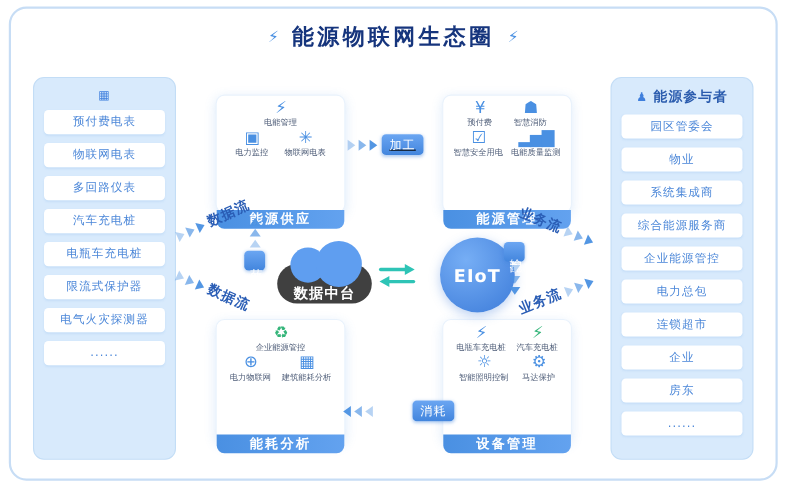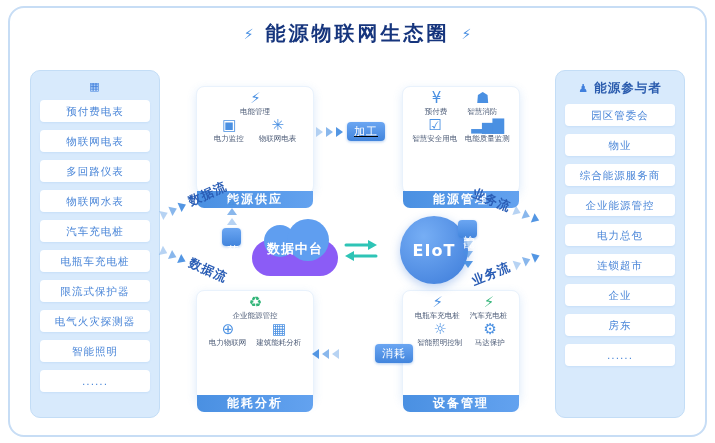--- a/index.html
+++ b/index.html
@@ -28,21 +28,21 @@
   .fb-left{left:196px;}
   .fb-right{left:402px;}
   .box-rows{flex:1;display:flex;flex-direction:column;justify-content:space-evenly;padding:3px 2px 1px;}
   .icon-row{display:flex;justify-content:space-evenly;}
   .icon-cell{display:flex;flex-direction:column;align-items:center;gap:1px;cursor:pointer;}
   .glyph{font-size:15px;color:#4a90e2;line-height:1;height:16px;display:flex;align-items:center;letter-spacing:-1px;}
   .icon-label{font-size:7.5px;color:#4e5d78;white-space:nowrap;}
   .box-footer{height:22px;background:linear-gradient(90deg,#4a90e2,#63a2ef);color:#fff;font-size:12px;font-weight:bold;letter-spacing:2px;display:flex;align-items:center;justify-content:center;border-radius:0 0 7px 7px;cursor:pointer;margin-top:46px;}
 
   
-  .cloud{position:absolute;left:252px;top:240px;width:86px;height:36px;background:#8b5cf6;border-radius:18px;display:flex;align-items:flex-start;justify-content:center;cursor:pointer;}
+  .cloud{position:absolute;left:252px;top:240px;width:86px;height:36px;background:#404040;border-radius:18px;display:flex;align-items:flex-end;justify-content:center;cursor:pointer;}
   .cloud::before{content:"";position:absolute;left:12px;top:-15px;width:32px;height:32px;background:#5f9ef0;border-radius:50%;}
   .cloud::after{content:"";position:absolute;right:9px;top:-21px;width:42px;height:42px;background:#5f9ef0;border-radius:50%;}
   .cloud-text{position:relative;z-index:1;color:#fff;font-weight:bold;font-size:13px;letter-spacing:1px;}
   .eiot{position:absolute;left:400px;top:216px;width:68px;height:68px;border-radius:50%;background:radial-gradient(circle at 35% 30%,#76aef5,#3c7bd9);display:flex;align-items:center;justify-content:center;color:#fff;font-weight:bold;font-size:16px;letter-spacing:1px;box-shadow:0 3px 10px rgba(60,123,217,.35);cursor:pointer;}
   .exchange{position:absolute;left:343px;top:237px;}
 
   
   .flow-h{position:absolute;display:flex;align-items:center;gap:4px;}
   .flow-v{position:absolute;display:flex;flex-direction:column;align-items:center;gap:3px;}
   .chevs{display:flex;align-items:center;gap:3px;}
@@ -75,39 +75,38 @@
 
   <div class="panel left">
     <div class="panel-header">
       <span class="ph-icon">▦</span>
     </div>
     <div class="panel-items">
 
     <div class="panel-item">预付费电表</div>
         <div class="panel-item">物联网电表</div>
         <div class="panel-item">多回路仪表</div>
-        <div class="panel-item">物联网水表</div>
         <div class="panel-item">汽车充电桩</div>
         <div class="panel-item">电瓶车充电桩</div>
         <div class="panel-item">限流式保护器</div>
         <div class="panel-item">电气火灾探测器</div>
-        <div class="panel-item">智能照明</div>
         <div class="panel-item">......</div>
       </div>
   </div>
 
   <div class="panel right">
     <div class="panel-header">
       <span class="ph-icon">♟</span>
       <span>能源参与者</span>
     </div>
     <div class="panel-items">
 
     <div class="panel-item">园区管委会</div>
         <div class="panel-item">物业</div>
+        <div class="panel-item">系统集成商</div>
         <div class="panel-item">综合能源服务商</div>
         <div class="panel-item">企业能源管控</div>
         <div class="panel-item">电力总包</div>
         <div class="panel-item">连锁超市</div>
         <div class="panel-item">企业</div>
         <div class="panel-item">房东</div>
         <div class="panel-item">......</div>
       </div>
   </div>
 
@@ -232,21 +231,21 @@
 
   <div class="flow-h" style="left:316px;top:122px;text-decoration:underline;">
     <span class="chevs">
       <i class="chev r c1"></i>
       <i class="chev r c2"></i>
       <i class="chev r c3"></i>
     </span>
     <span class="flow-badge">加工</span>
   </div>
 
-  <div class="flow-h" style="left:312px;top:344px;gap:36px;">
+  <div class="flow-h" style="left:312px;top:364px;gap:36px;">
     <span class="chevs">
       <i class="chev l c3"></i>
       <i class="chev l c2"></i>
       <i class="chev l c1"></i>
     </span>
     <span class="flow-badge">消耗</span>
   </div>
 
   <div class="flow-v" style="left:222px;top:198px;">
     <span class="chevs col">

